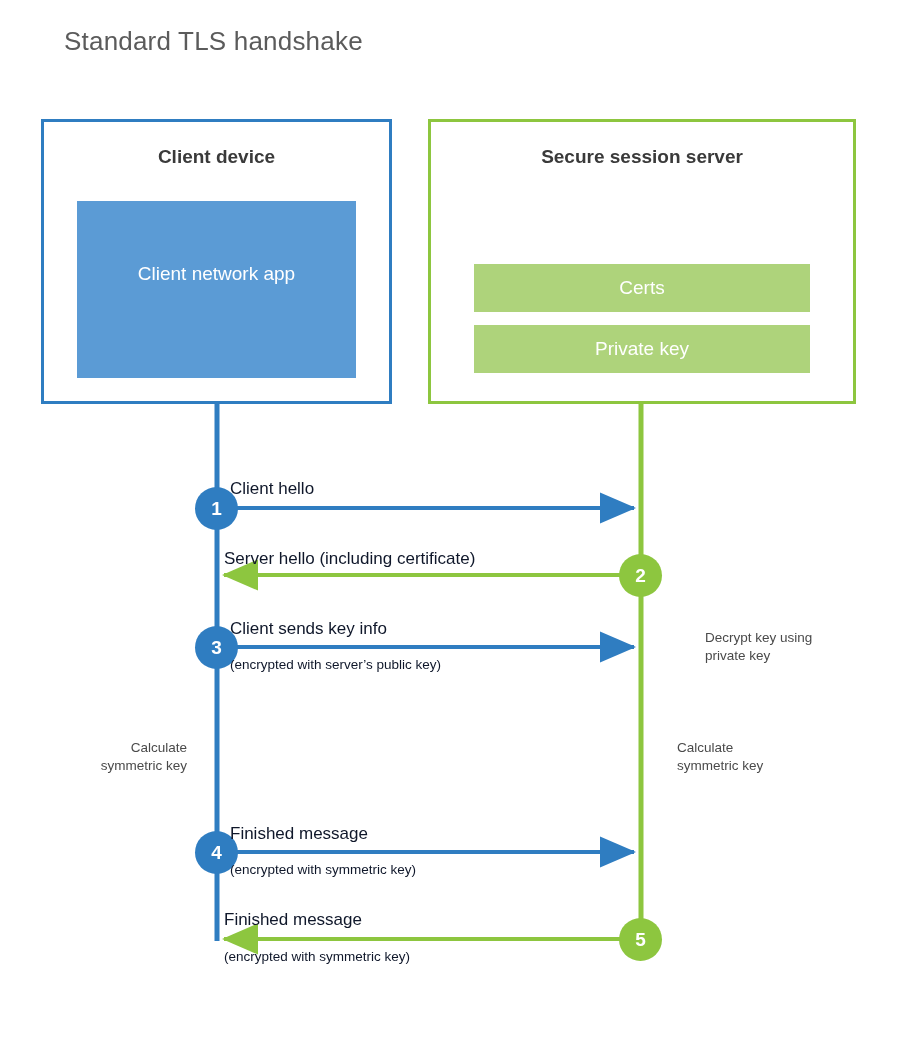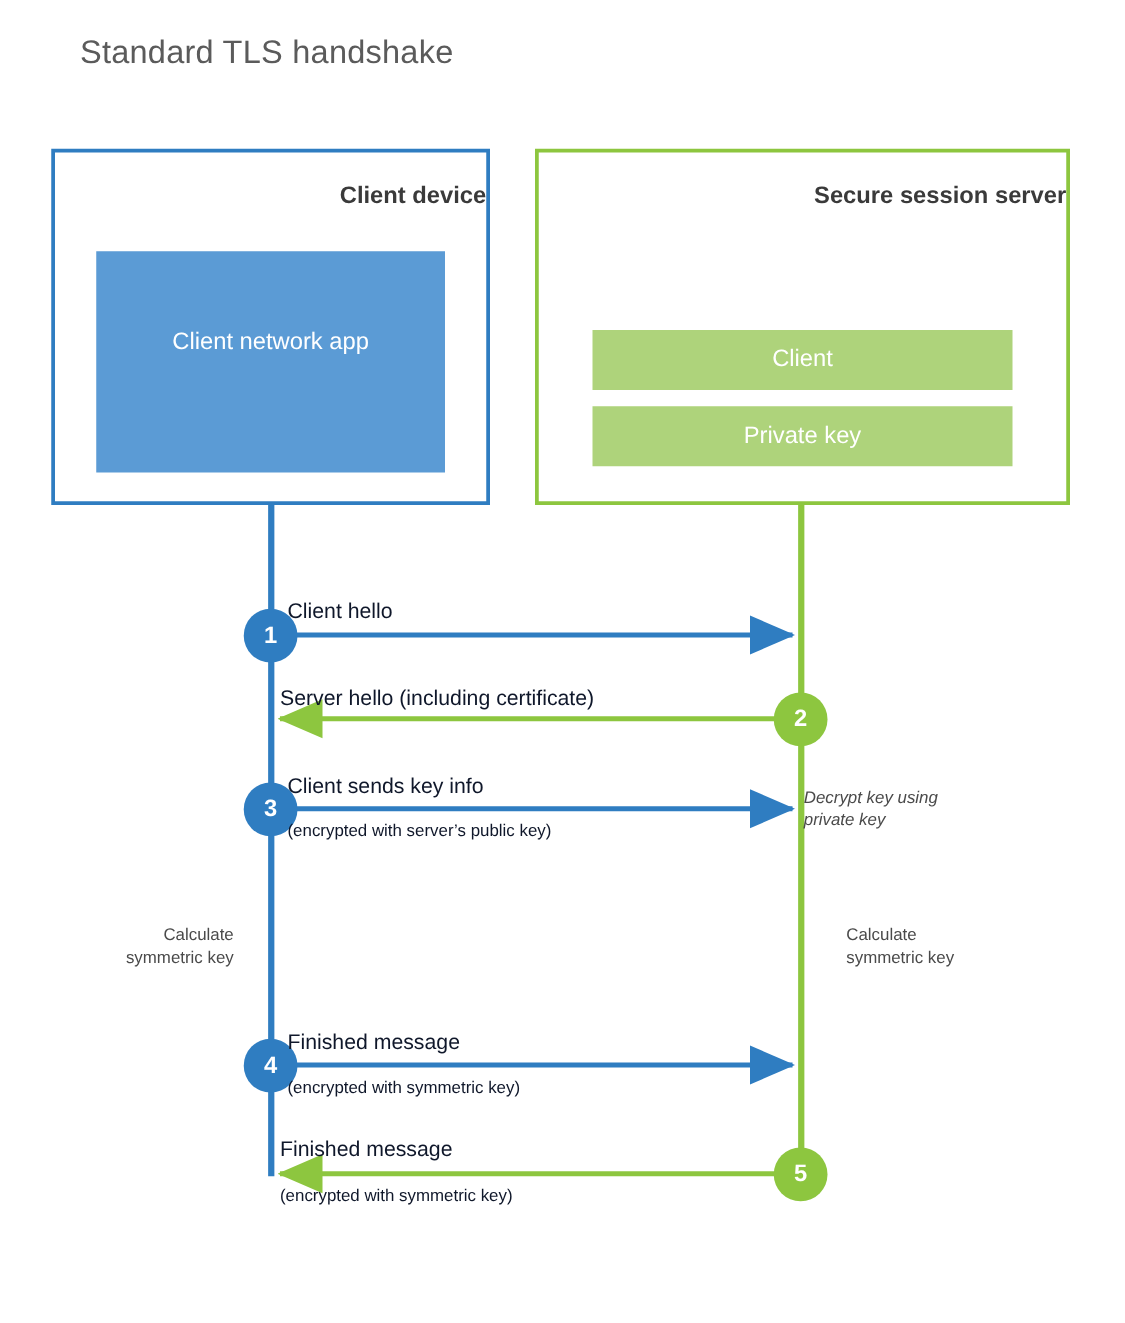--- a/index.html
+++ b/index.html
@@ -50,21 +50,21 @@
     top: 119px;
     width: 428px;
     height: 285px;
     border: 3px solid #8dc63f;
   }
   .endpoint-title {
     position: absolute;
     left: 0;
     right: 0;
     top: 24px;
-    text-align: right;
+    text-align: center;
     font-size: 19px;
     font-weight: bold;
     color: #3a3a3a;
   }
 
   .client-app-block {
     position: absolute;
     left: 33px;
     top: 79px;
     width: 279px;
@@ -155,21 +155,21 @@
 
   <div class="page-title">Standard TLS handshake</div>
 
   <div class="endpoint-box client-box">
     <div class="endpoint-title">Client device</div>
     <div class="client-app-block">Client network app</div>
   </div>
 
   <div class="endpoint-box server-box">
     <div class="endpoint-title">Secure session server</div>
-    <div class="server-module m2">Client</div>
+    <div class="server-module m2">Certs</div>
     <div class="server-module m3">Private key</div>
   </div>
 
   <svg id="wire-layer" width="900" height="1058" viewBox="0 0 900 1058">
     <defs>
       <marker id="arrow-blue-right" markerWidth="9" markerHeight="9" refX="8.5" refY="4.5" orient="auto" markerUnits="strokeWidth">
         <path d="M0,0.6 L9,4.5 L0,8.4 z" fill="#2f7dc1"></path>
       </marker>
       <marker id="arrow-green-left" markerWidth="9" markerHeight="9" refX="8.5" refY="4.5" orient="auto" markerUnits="strokeWidth">
         <path d="M0,0.6 L9,4.5 L0,8.4 z" fill="#8dc63f"></path>
@@ -203,21 +203,21 @@
 
   <div class="msg-label msg-primary" style="left:230px; top:619px; width:400px;">Client sends key info</div>
   <div class="msg-label msg-secondary" style="left:230px; top:657px; width:400px;">(encrypted with server’s public key)</div>
 
   <div class="msg-label msg-primary" style="left:230px; top:824px; width:400px;">Finished message</div>
   <div class="msg-label msg-secondary" style="left:230px; top:862px; width:400px;">(encrypted with symmetric key)</div>
 
   <div class="msg-label msg-primary" style="left:224px; top:910px; width:400px;">Finished message</div>
   <div class="msg-label msg-secondary" style="left:224px; top:949px; width:400px;">(encrypted with symmetric key)</div>
 
-  <div class="side-note align-left" style="left:643px; top:629px; width:180px;font-style:italic;">
+  <div class="side-note align-left" style="left:705px; top:629px; width:180px;">
     <div>Decrypt key using</div>
     <div>private key</div>
   </div>
 
   <div class="side-note align-right" style="left:30px; top:739px; width:157px;">
     <div>Calculate</div>
     <div>symmetric key</div>
   </div>
 
   <div class="side-note align-left" style="left:677px; top:739px; width:180px;">

